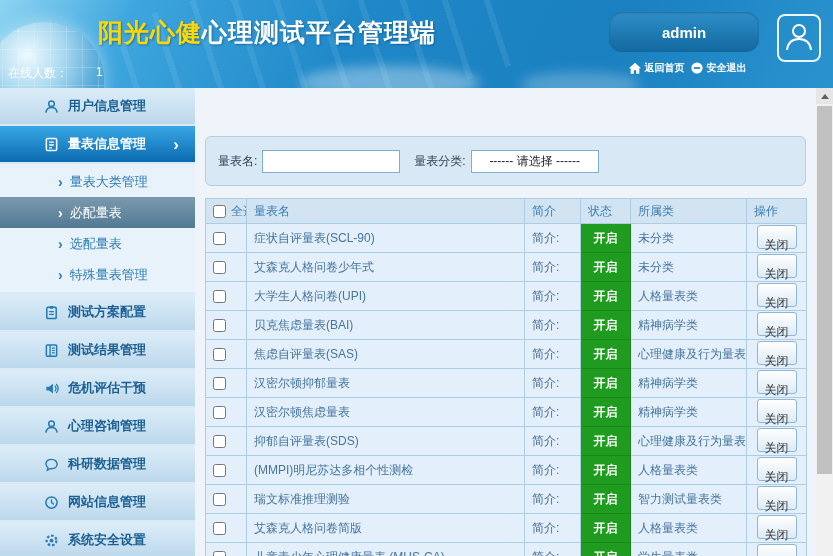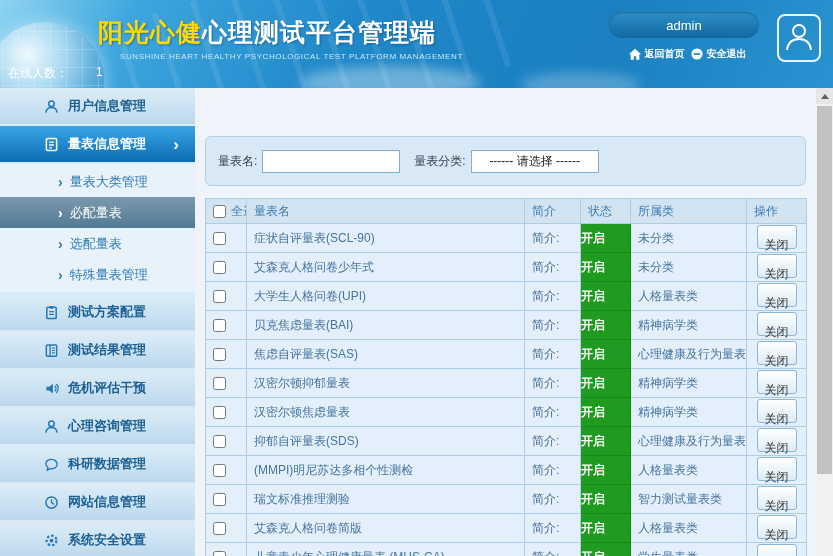--- a/index.html
+++ b/index.html
@@ -22,23 +22,23 @@
       repeating-linear-gradient(0deg, rgba(255,255,255,.35) 0 1px, transparent 1px 18px),
       repeating-linear-gradient(90deg, rgba(255,255,255,.35) 0 1px, transparent 1px 16px);
     opacity:.55; }
   .logo-block { position:absolute; left:98px; top:16px; }
   .logo-line { font-size:25px; font-weight:bold; letter-spacing:1px; text-shadow:1px 1px 2px rgba(0,40,80,.4); white-space:nowrap; }
   .brand { color:#ffd800;margin-top:9px; }
   .logo-title { color:#ffffff; }
   .logo-sub { margin-top:3px; margin-left:22px; font-size:8px; color:#c6e8fa; letter-spacing:.6px; white-space:nowrap; }
   .online { position:absolute; left:8px; bottom:6px; color:#fff; font-size:12px; display:flex; gap:28px; }
   .hdr-right { position:absolute; right:12px; top:12px; width:215px; }
-  .admin-pill { width:150px; height:26px; border-radius:13px; margin-left:3px;
+  .admin-pill { width:150px; height:40px; border-radius:13px; margin-left:3px;
     background:linear-gradient(180deg,#2e8ec8,#12699f); display:flex; align-items:center; justify-content:center;
-    color:#fff; font-size:13px; font-weight:normal; box-shadow:inset 0 1px 2px rgba(0,0,0,.25); }
+    color:#fff; font-size:15px; font-weight:bold; box-shadow:inset 0 1px 2px rgba(0,0,0,.25); }
   .hdr-links { margin-top:9px; display:flex; align-items:center; gap:5px; color:#fff; font-size:10px; font-weight:bold; width:162px; justify-content:center; }
   .hdr-links .lnk { display:flex; align-items:center; gap:3px; cursor:pointer; white-space:nowrap; }
   .avatar-btn { position:absolute; right:0; top:2px; width:44px; height:48px; border:2px solid #e9f5fd; border-radius:8px;
     display:flex; align-items:center; justify-content:center; }
   .hicon { display:inline-flex; }
 
   
   .sidebar { position:absolute; left:0; top:88px; width:195px; height:468px; background:#d9eaf6; overflow:hidden; }
   .nav-item { height:36px; margin-bottom:2px; display:flex; align-items:center; gap:9px; padding-left:44px;
     background:linear-gradient(180deg,#dcedf8,#bcd8ec); color:#1c5f93; font-size:13px; font-weight:bold; cursor:pointer; position:relative; }
@@ -63,21 +63,21 @@
   .btn { height:26px; padding:0 11px; border:1px solid #93b9d6; border-radius:4px; font-size:12px; color:#333;
     background:linear-gradient(180deg,#ffffff,#d9e9f5); cursor:pointer; white-space:nowrap; }
 
   table.scales { margin:12px 10px 0 10px; border-collapse:collapse; font-size:12px; table-layout:fixed; width:601px; background:#e3effa; }
   .scales th, .scales td { border:1px solid #abcde6; height:29px; padding:0 7px; text-align:left; overflow:hidden; white-space:nowrap; }
   .scales th { background:#d2e4f2; color:#3c7db2; font-weight:normal; height:25px; }
   .col-check { width:41px; } .col-name { width:278px; } .col-intro { width:56px; }
   .col-status { width:50px; } .col-cat { width:116px; } .col-act { width:60px; }
   td.cell-name, td.cell-cat { color:#46759f; }
   td.cell-intro { color:#4a6f95; }
-  td.cell-status { background:#1f9c20; border-color:#17881a; color:#fff; font-weight:bold; text-align:left; padding:0; }
+  td.cell-status { background:#1f9c20; border-color:#17881a; color:#fff; font-weight:bold; text-align:center; padding:0; }
   td.cell-act { text-align:center; padding:0; }
   .mini-btn { height:20px; padding:11px 7px; border:1px solid #8fb6d4; border-radius:3px; font-size:12px; color:#333;
     background:linear-gradient(180deg,#ffffff,#dcebf5); cursor:pointer; }
   .chk { width:13px; height:13px; vertical-align:middle; margin:0; cursor:pointer; }
   th .chk { margin-right:5px; }
 
   
   .vscroll { position:absolute; right:0; top:88px; width:17px; height:468px; background:#f1f1f1; }
   .vscroll .up { height:16px; background:#e6e6e6; display:flex; align-items:center; justify-content:center; cursor:pointer; }
   .tri-up { width:0; height:0; border-left:4px solid transparent; border-right:4px solid transparent; border-bottom:5px solid #606060; }
@@ -88,21 +88,20 @@
 
 <div class="header">
   <div class="streak"></div>
   <div class="cloud c1"></div>
   <div class="cloud c2"></div>
   <div class="globe"></div>
   <div class="logo-block">
     <div class="logo-line">
       <span class="brand">阳光心健</span><span class="logo-title">心理测试平台管理端</span>
     </div>
-    <div class="logo-sub">SUNSHINE HEART HEALTHY PSYCHOLOGICAL TEST PLATFORM MANAGEMENT</div>
   </div>
   <div class="hdr-right">
     <div class="admin-pill">admin</div>
     <div class="hdr-links">
       <span class="lnk">
         <span class="hicon">
           <svg width="14" height="13" viewBox="0 0 16 15">
               <path d="M8 1L1 7.2h2v6.3h3.6V9.6h2.8v3.9H13V7.2h2z" fill="#fff"></path>
             </svg>
         </span>

